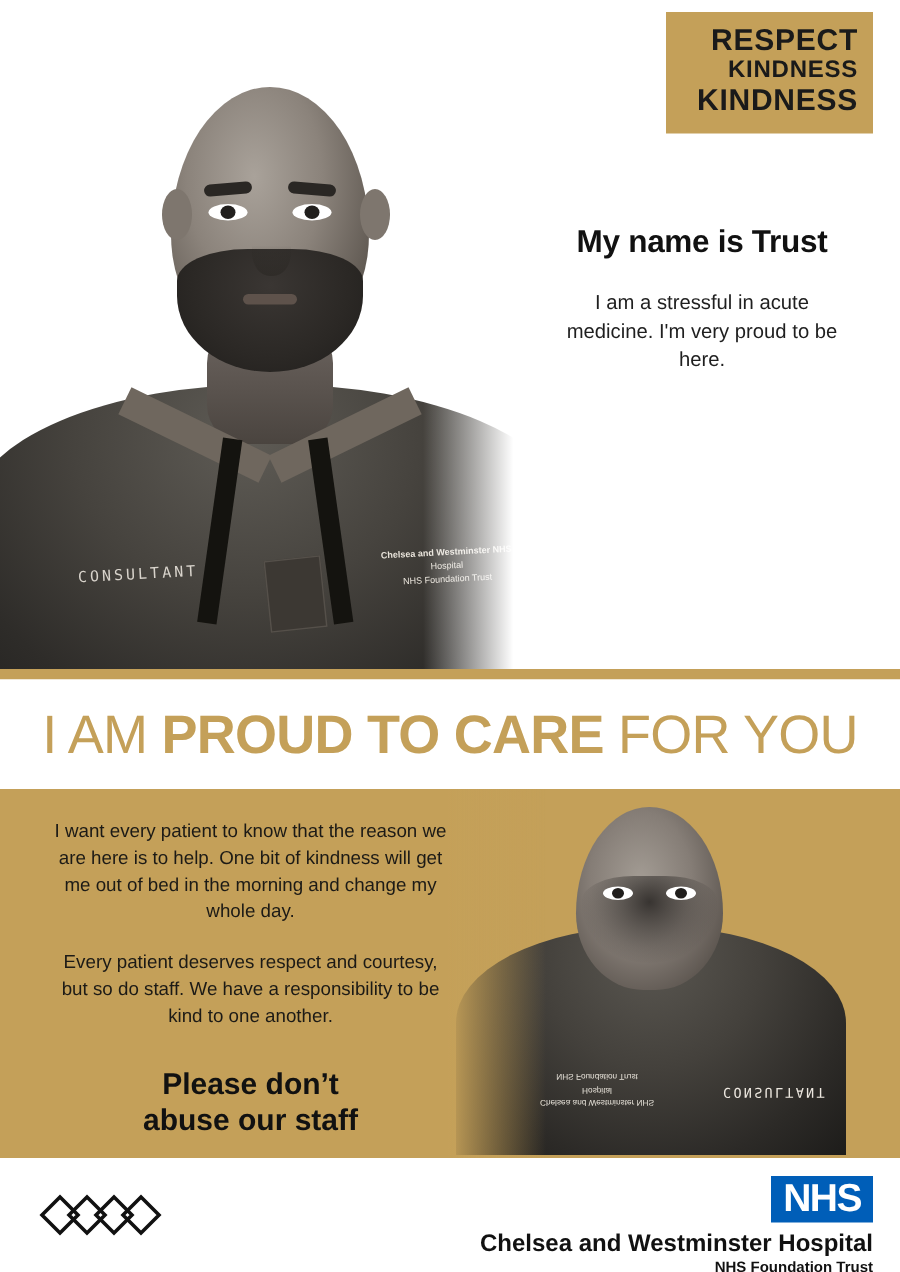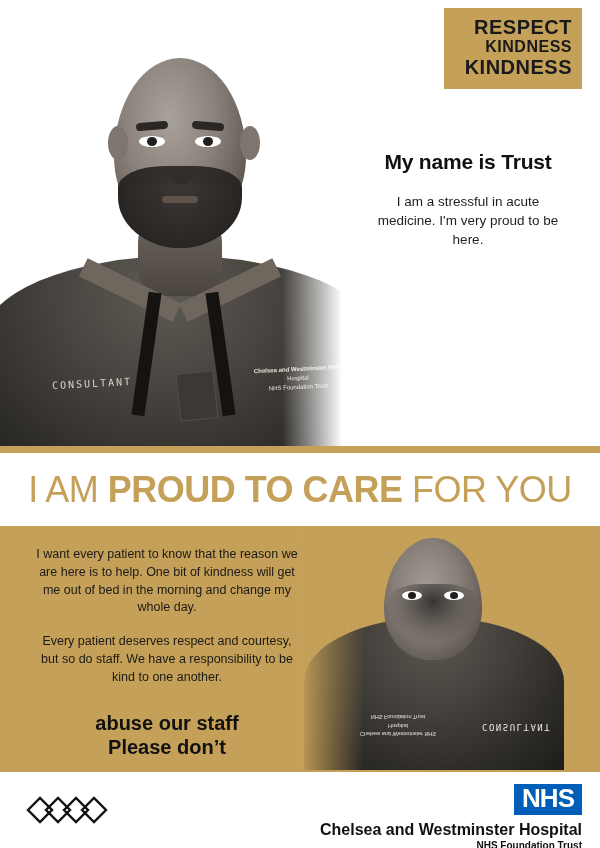--- a/index.html
+++ b/index.html
@@ -456,22 +456,22 @@
         <div>Hospital</div>
         <div>NHS Foundation Trust</div>
       </div>
       <div class="f-fade"></div>
     </div>
 
     <div class="bottom-copy">
       <p>I want every patient to know that the reason we are here is to help. One bit of kindness will get me out of bed in the morning and change my whole day.</p>
       <p>Every patient deserves respect and courtesy, but so do staff. We have a responsibility to be kind to one another.</p>
       <div class="please">
+        <div>Please don’t</div>
         <div>abuse our staff</div>
-        <div>Please don’t</div>
       </div>
     </div>
   </div>
 
   <div class="footer">
     <div class="diamonds">
       <svg width="96" height="40" viewBox="0 0 96 40">
         <g fill="none" stroke="#111111" stroke-width="2.4">
           <path d="M4 20 L16 8 L28 20 L16 32 Z"></path>
           <path d="M22 20 L34 8 L46 20 L34 32 Z"></path>

